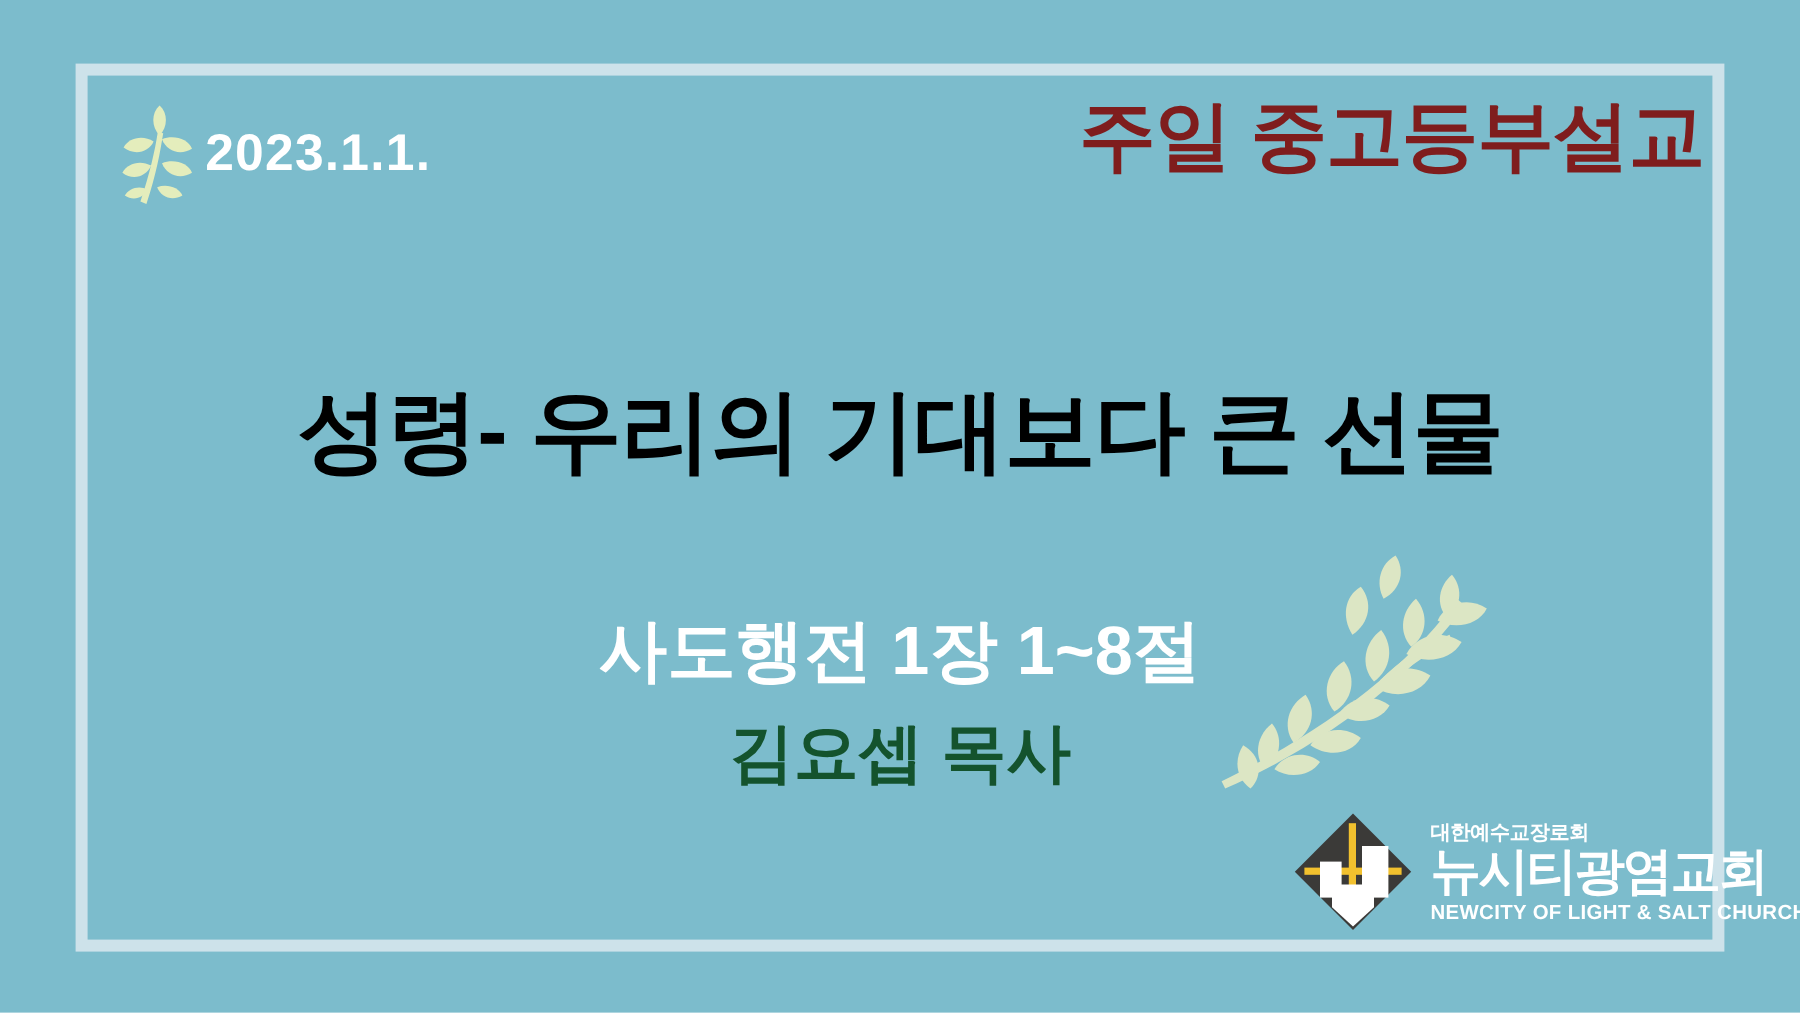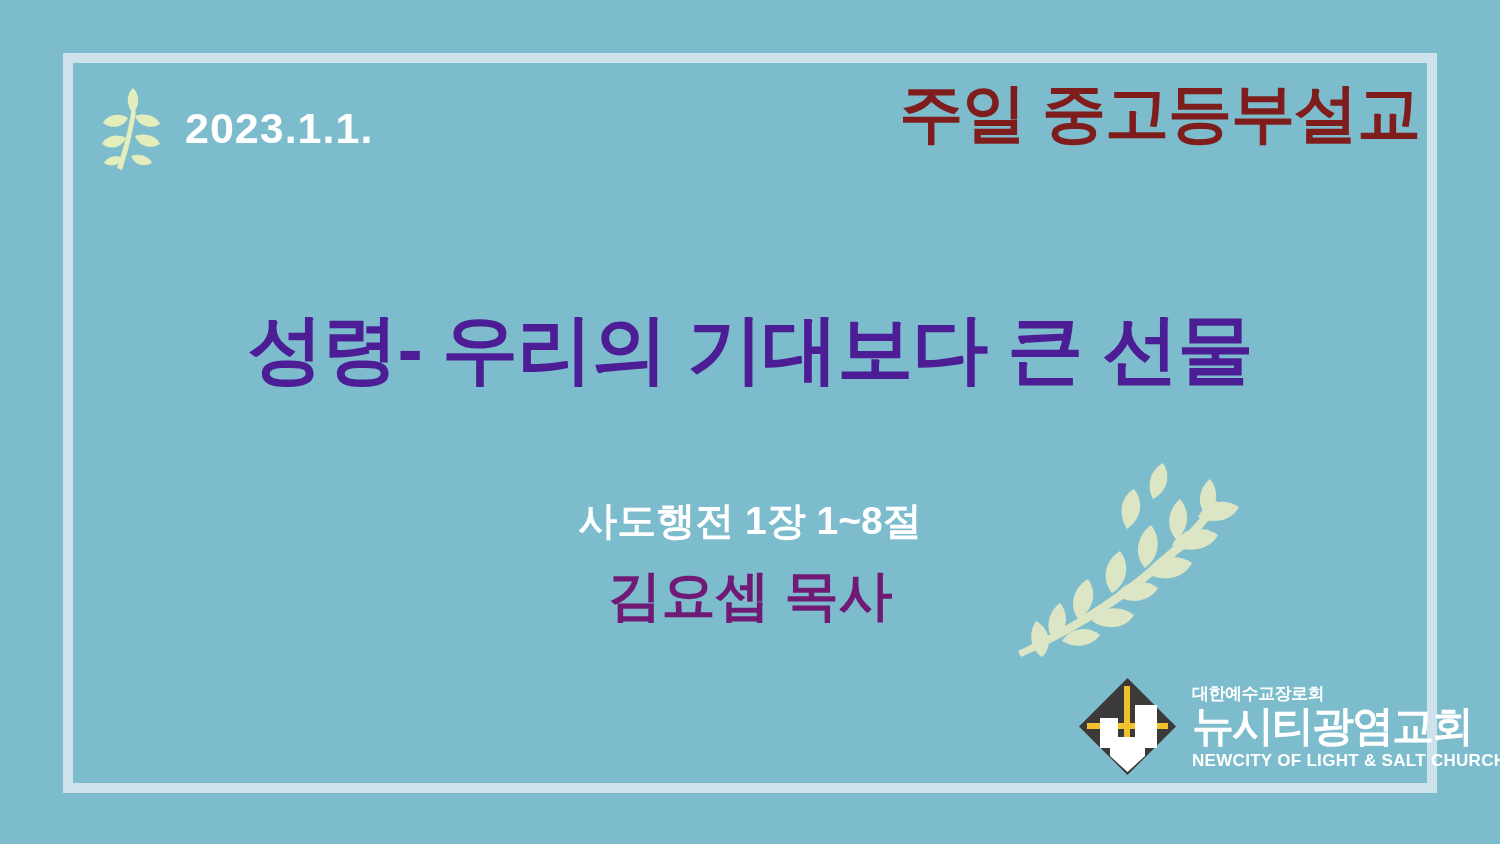--- a/index.html
+++ b/index.html
@@ -32,21 +32,21 @@
     pointer-events: none;
   }
 
   
   #header-date-group {
     position: absolute;
     left: 95px;
     top: 82px;
     display: flex;
     align-items: center;
-    gap: 18px;
+    gap: 4px;
   }
   #sprig-icon {
     width: 72px;
     height: 92px;
     display: block;
   }
   #date-text {
     color: #ffffff;
     font-size: 43px;
     font-weight: 700;
@@ -70,38 +70,38 @@
 
   
   #main-block {
     position: absolute;
     left: 0;
     right: 0;
     top: 300px;
     text-align: center;
   }
   #sermon-title {
-    color: #4c1d95;
+    color: #000000;
     font-size: 76px;
     font-weight: 700;
     line-height: 1.15;
     letter-spacing: -1px;
-    margin: 5px;
+    margin: 16px;
     white-space: nowrap;
   }
   #scripture-ref {
     color: #ffffff;
-    font-size: 39px;
+    font-size: 57px;
     font-weight: 700;
     line-height: 1.2;
     margin: 106px 0 0 0;
     white-space: nowrap;
   }
   #speaker-name {
-    color: #701a75;
+    color: #14532d;
     font-size: 54px;
     font-weight: 700;
     line-height: 1.2;
     margin: 18px 0 0 0;
     white-space: nowrap;
   }
 
   
   #branch-decoration {
     position: absolute;

